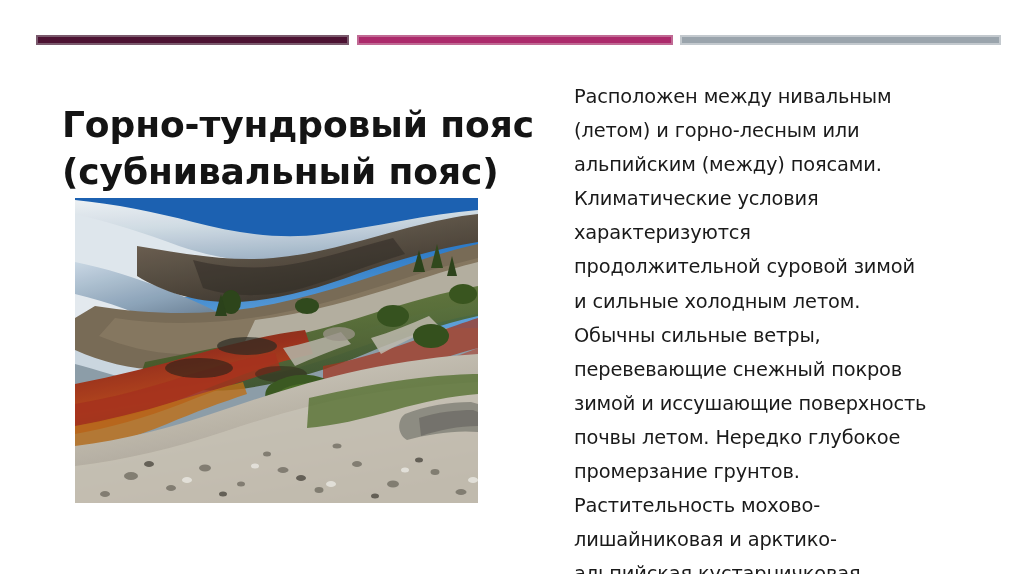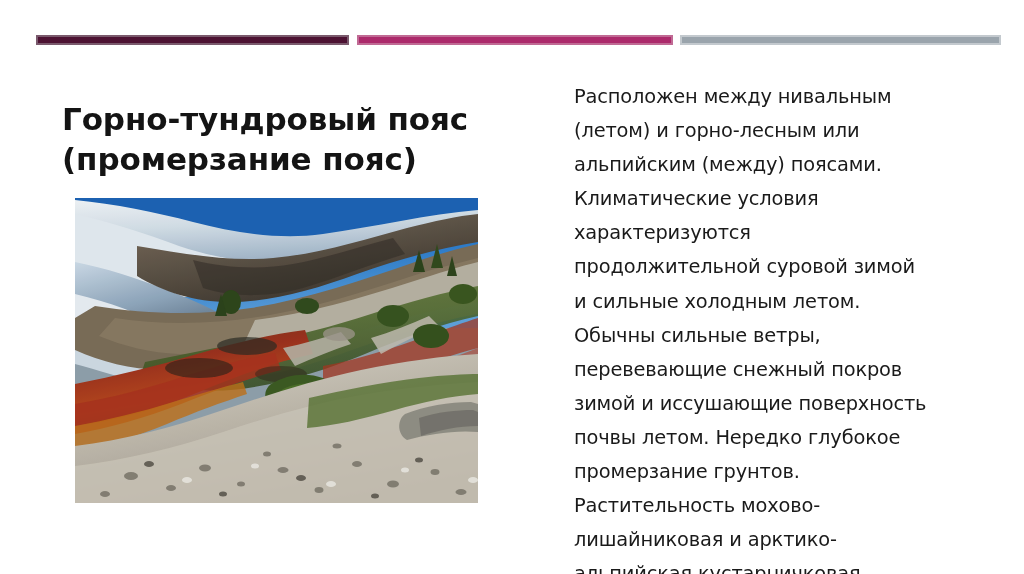--- a/index.html
+++ b/index.html
@@ -47,21 +47,21 @@
     left: 680px;
     width: 321px;
   }
 
   
   .title {
     position: absolute;
     left: 62px;
     top: 78px;
     width: 470px;
-    font-size: 31px;
+    font-size: 36px;
     font-weight: bold;
     line-height: 1.30;
     color: #141414;
     letter-spacing: -0.1px;
   }
   .title .line { display: block; white-space: nowrap; }
 
   
   .photo-wrap {
     position: absolute;
@@ -109,21 +109,21 @@
   <div class="rule-seg rule-seg-2" style="background: rgb(192, 106, 148);">
     <div class="inner" style="background: rgb(172, 42, 107); margin: 1px; inset: 1px;"></div>
   </div>
   <div class="rule-seg rule-seg-3" style="background: rgb(195, 201, 206);">
     <div class="inner" style="background: rgb(154, 164, 172); margin: 1px; inset: 1px;"></div>
   </div>
 </div>
 
 <h1 class="title">
   <span class="line">Горно-тундровый пояс</span>
-  <span class="line">(промерзание пояс)</span>
+  <span class="line">(субнивальный пояс)</span>
 </h1>
 
 <figure class="photo-wrap" style="margin:0;" aria-label="Горно-тундровый ландшафт: ледник и снежник на склоне вулкана, каменистая осыпь и осенняя тундровая растительность" role="img">
   <div class="photo">
     <svg width="403" height="305" viewBox="0 0 403 305" xmlns="http://www.w3.org/2000/svg">
       <defs>
         <linearGradient id="skyGrad" x1="0" y1="0" x2="0.25" y2="1">
           <stop offset="0%" stop-color="#1457ad"></stop>
           <stop offset="55%" stop-color="#2a7bcd"></stop>
           <stop offset="100%" stop-color="#5ea2dd"></stop>

